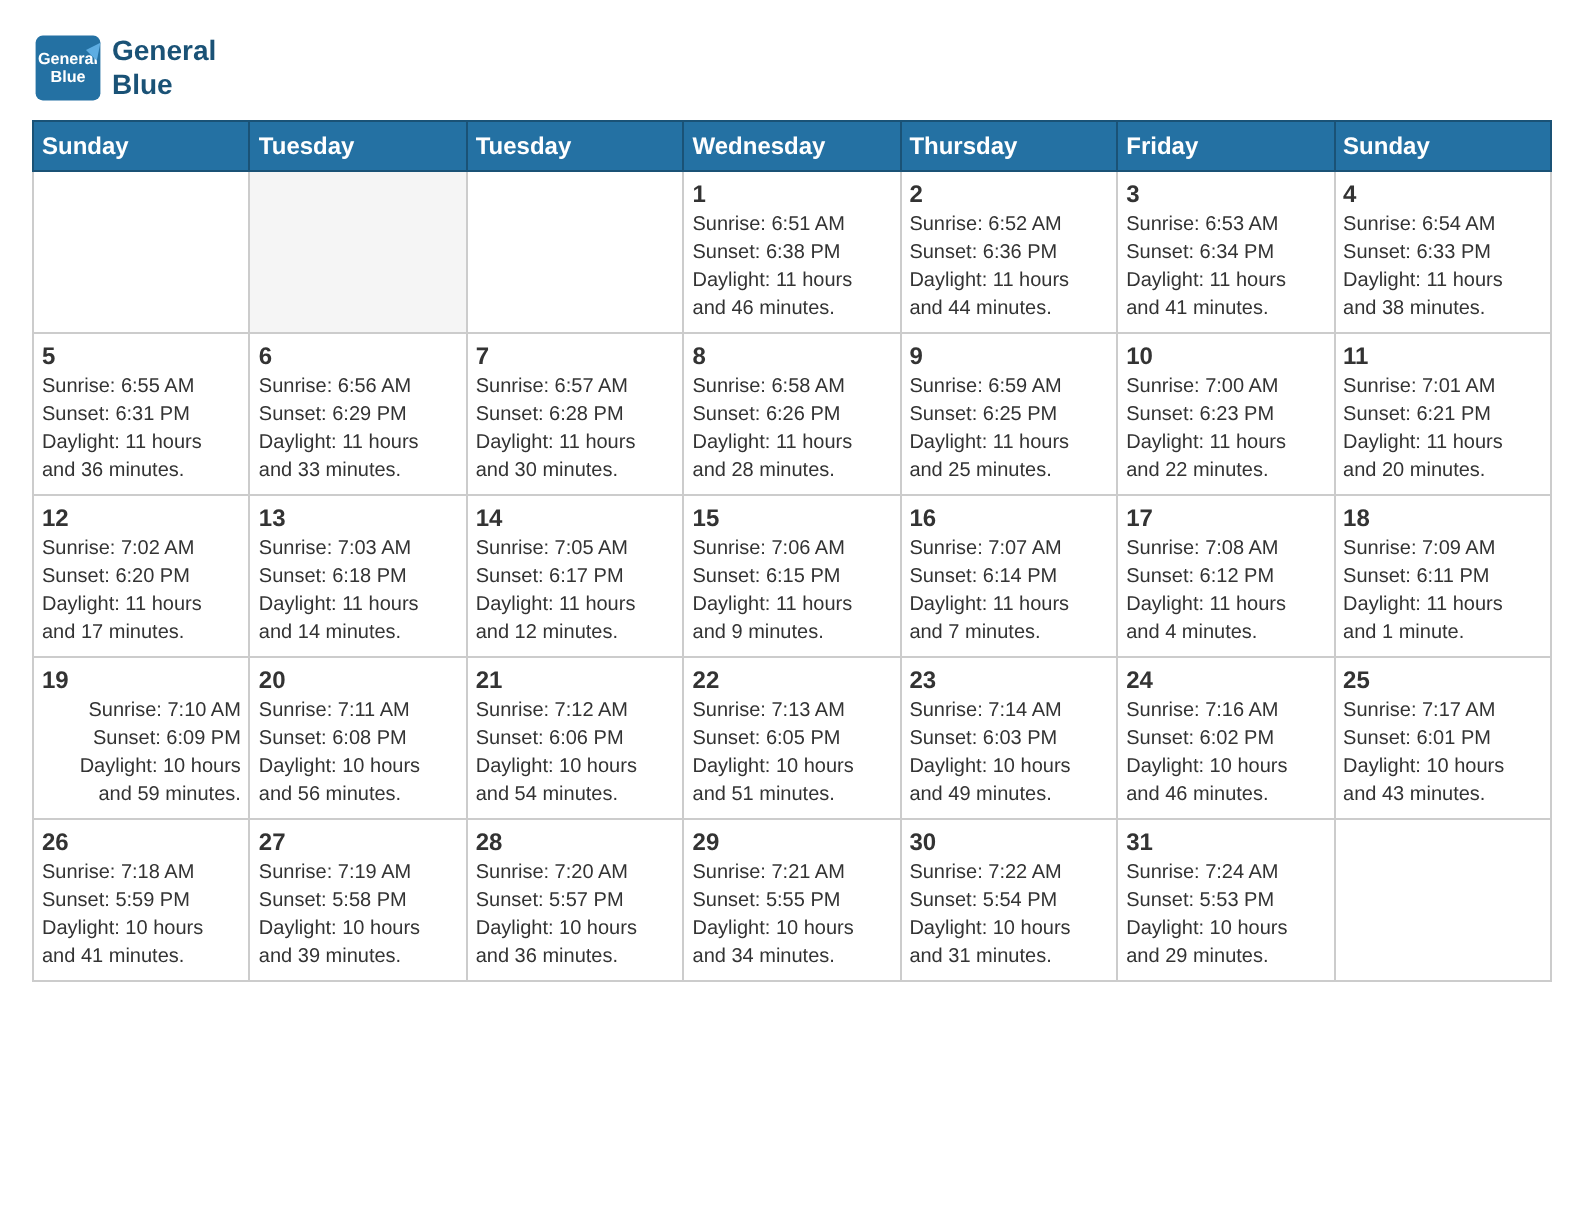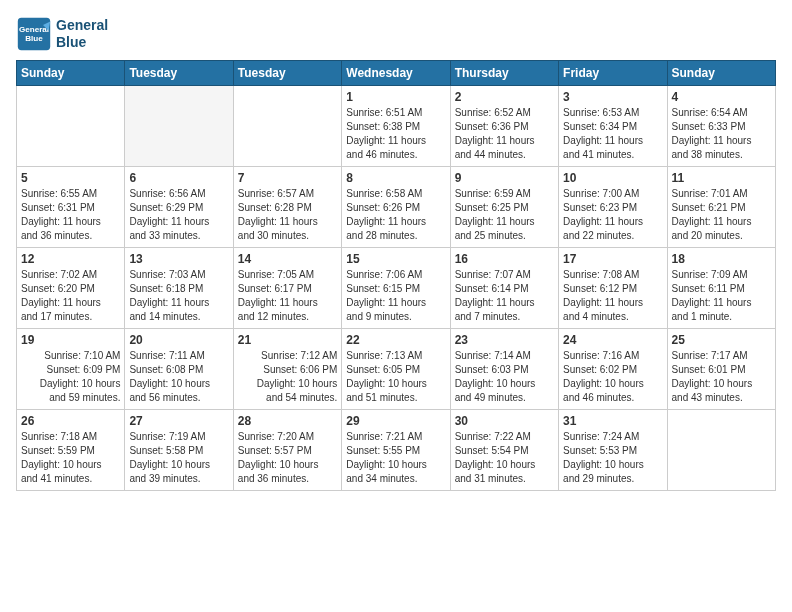--- a/index.html
+++ b/index.html
@@ -261,21 +261,21 @@
         </td>
         <td>
           <div class="day-num">20</div>
           <div class="day-info" style="white-space: pre-line;">Sunrise: 7:11 AM
 Sunset: 6:08 PM
 Daylight: 10 hours
 and 56 minutes.</div>
         </td>
         <td>
           <div class="day-num">21</div>
-          <div class="day-info" style="white-space: pre-line; text-align: right;">Sunrise: 7:12 AM
+          <div class="day-info" style="white-space: pre-line;">Sunrise: 7:12 AM
 Sunset: 6:06 PM
 Daylight: 10 hours
 and 54 minutes.</div>
         </td>
         <td>
           <div class="day-num">22</div>
           <div class="day-info" style="white-space: pre-line;">Sunrise: 7:13 AM
 Sunset: 6:05 PM
 Daylight: 10 hours
 and 51 minutes.</div>

